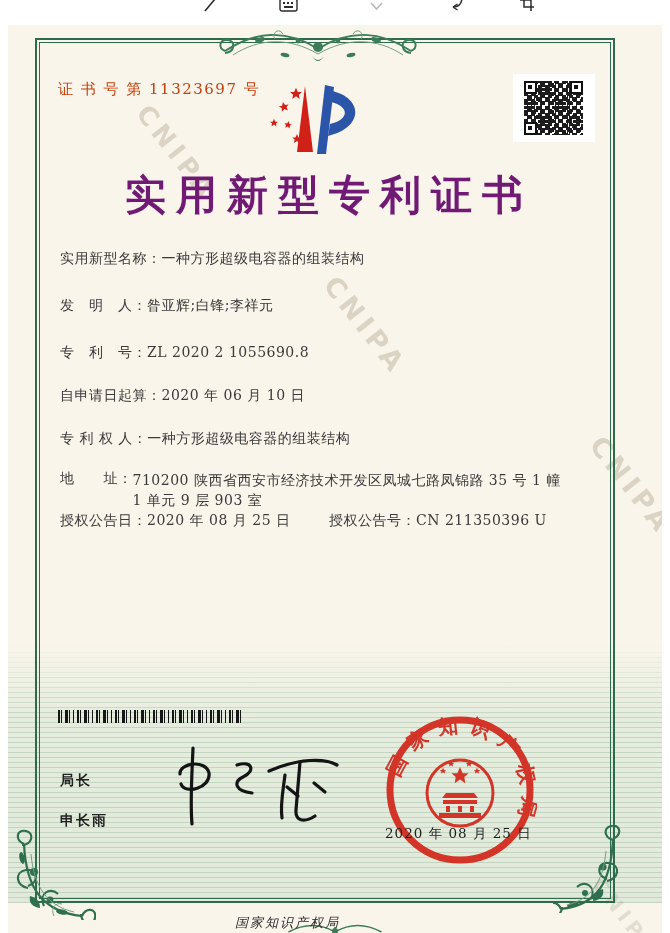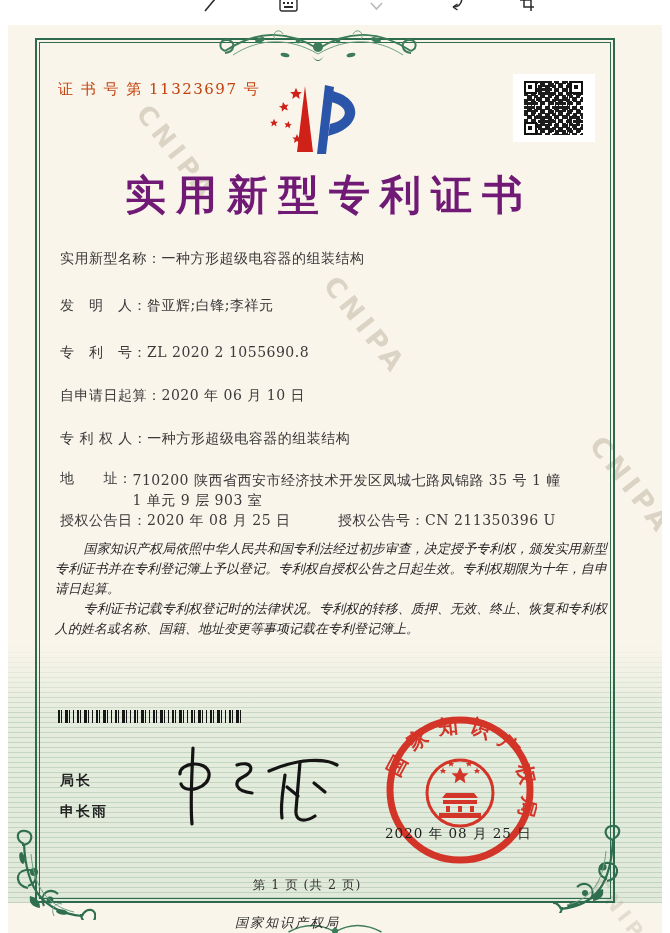--- a/index.html
+++ b/index.html
@@ -31,29 +31,29 @@
         repeating-conic-gradient(#1c1c1c 0% 25%,transparent 0% 50%) 3px 2px/9px 9px,#fff;}
   .finder{position:absolute;width:13px;height:13px;border:2.5px solid #111;background:#fff;box-sizing:border-box;}
   .finder::after{content:"";position:absolute;left:2px;top:2px;width:4px;height:4px;background:#111;}
   .f-tl{left:0;top:0}.f-tr{right:0;top:0}.f-bl{left:0;bottom:0}
   .logo{position:absolute;left:257px;top:57px;z-index:5;}
   .title{position:absolute;left:27px;top:143px;width:588px;text-align:center;font-size:41px;font-weight:bold;
          letter-spacing:10px;color:#701a75;z-index:5;}
   .frow{position:absolute;left:52px;font-size:14px;color:#3a3a3a;letter-spacing:.5px;white-space:nowrap;z-index:5;}
   .frow .lab{display:inline-block;}
   .f-addr .valwrap{display:inline-block;vertical-align:top;white-space:normal;width:440px;line-height:20px;}
-  .grant2{position:absolute;left:278px;top:0;}
+  .grant2{position:absolute;left:269px;top:0;}
   .body-text{position:absolute;left:47px;top:514px;width:552px;z-index:5;font-size:13px;line-height:20px;
              color:#262626;text-align:justify;font-style:italic;}
   .body-text p{margin:0;text-indent:2.2em;}
   .barcode{position:absolute;left:50px;top:685px;width:185px;height:13px;z-index:5;background:
      repeating-linear-gradient(90deg,#161616 0 2px,transparent 2px 3px,#161616 3px 4px,transparent 4px 7px,
      #161616 7px 10px,transparent 10px 11px,#161616 11px 12px,transparent 12px 15px,#161616 15px 16px,transparent 16px 19px);}
   .director{position:absolute;left:52px;top:747px;z-index:6;font-size:14px;font-weight:600;letter-spacing:2px;color:#222;}
-  .director .nm{display:block;margin-top:13px;}
+  .director .nm{display:block;margin-top:22px;}
   .sig{position:absolute;left:157px;top:713px;z-index:7;}
   .seal{position:absolute;left:375px;top:688px;z-index:6;opacity:.93;}
   .seal-date{position:absolute;left:377px;top:800px;width:150px;font-size:13.5px;color:#1d1d1d;letter-spacing:1px;z-index:8;}
   .pagenum{position:absolute;left:219px;top:852px;width:160px;text-align:center;font-size:12.5px;color:#333;
            letter-spacing:1px;z-index:5;}
   .footnote{position:absolute;left:227px;top:889px;font-size:13px;color:#2a2a2a;font-style:italic;letter-spacing:2px;z-index:5;}
 </style>
 </head>
 <body>
 
@@ -213,24 +213,20 @@
     <div class="frow f-addr" style="top:445px">
       <span class="lab">地　　址：</span><span class="valwrap">710200 陕西省西安市经济技术开发区凤城七路凤锦路 35 号 1 幢 1 单元 9 层 903 室</span>
     </div>
     <div class="frow" style="top:487px">
       <span>授权公告日：</span><span>2020 年 08 月 25 日</span>
       <span class="grant2">
         <span>授权公告号：</span><span>CN 211350396 U</span>
       </span>
     </div>
 
-    <div class="body-text">
-      <p>国家知识产权局依照中华人民共和国专利法经过初步审查，决定授予专利权，颁发实用新型专利证书并在专利登记簿上予以登记。专利权自授权公告之日起生效。专利权期限为十年，自申请日起算。</p>
-      <p>专利证书记载专利权登记时的法律状况。专利权的转移、质押、无效、终止、恢复和专利权人的姓名或名称、国籍、地址变更等事项记载在专利登记簿上。</p>
-    </div>
 
     <div class="barcode"></div>
 
     <div class="director">
       <span>局长</span>
       <span class="nm">申长雨</span>
     </div>
 
     <svg class="sig" width="182" height="98" viewBox="0 0 182 98">
       <g fill="none" stroke="#141414" stroke-width="3.2" stroke-linecap="round">
@@ -263,17 +259,16 @@
         <path d="M59,85 L95,85 L91,80 L63,80 Z"></path>
         <rect x="60" y="87" width="34" height="4"></rect>
         <rect x="63" y="93" width="4" height="6"></rect>
           <rect x="75" y="93" width="4" height="6"></rect>
           <rect x="87" y="93" width="4" height="6"></rect>
         <rect x="56" y="100" width="42" height="5"></rect>
       </g>
     </svg>
     <div class="seal-date">2020 年 08 月 25 日</div>
 
-    <div class="pagenum">第 1 页 (共 2 页)</div>
     <div class="footnote">国家知识产权局</div>
 
   </div>
 </div>
 
 </body></html>

